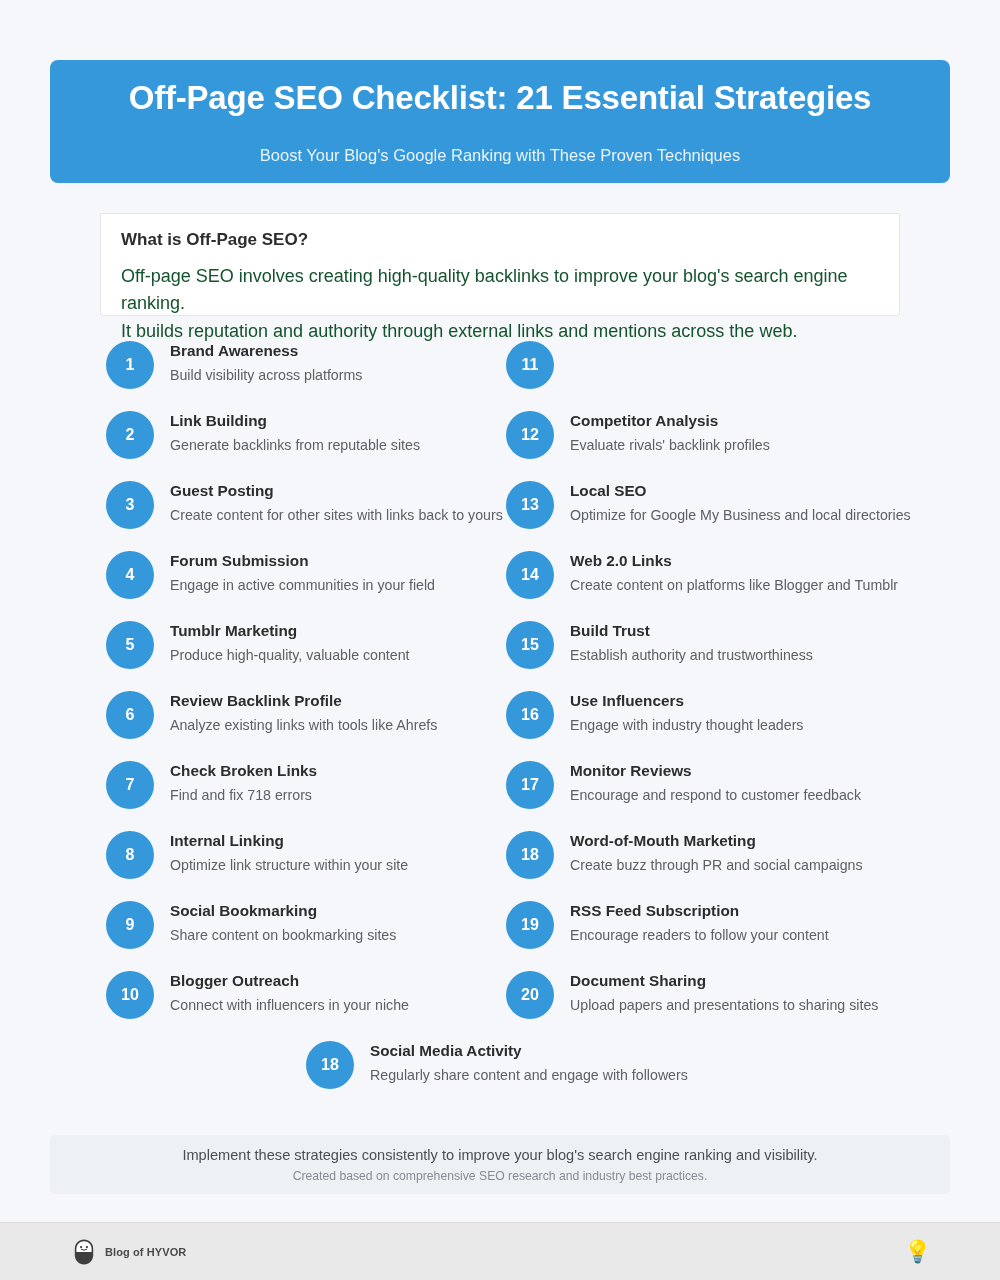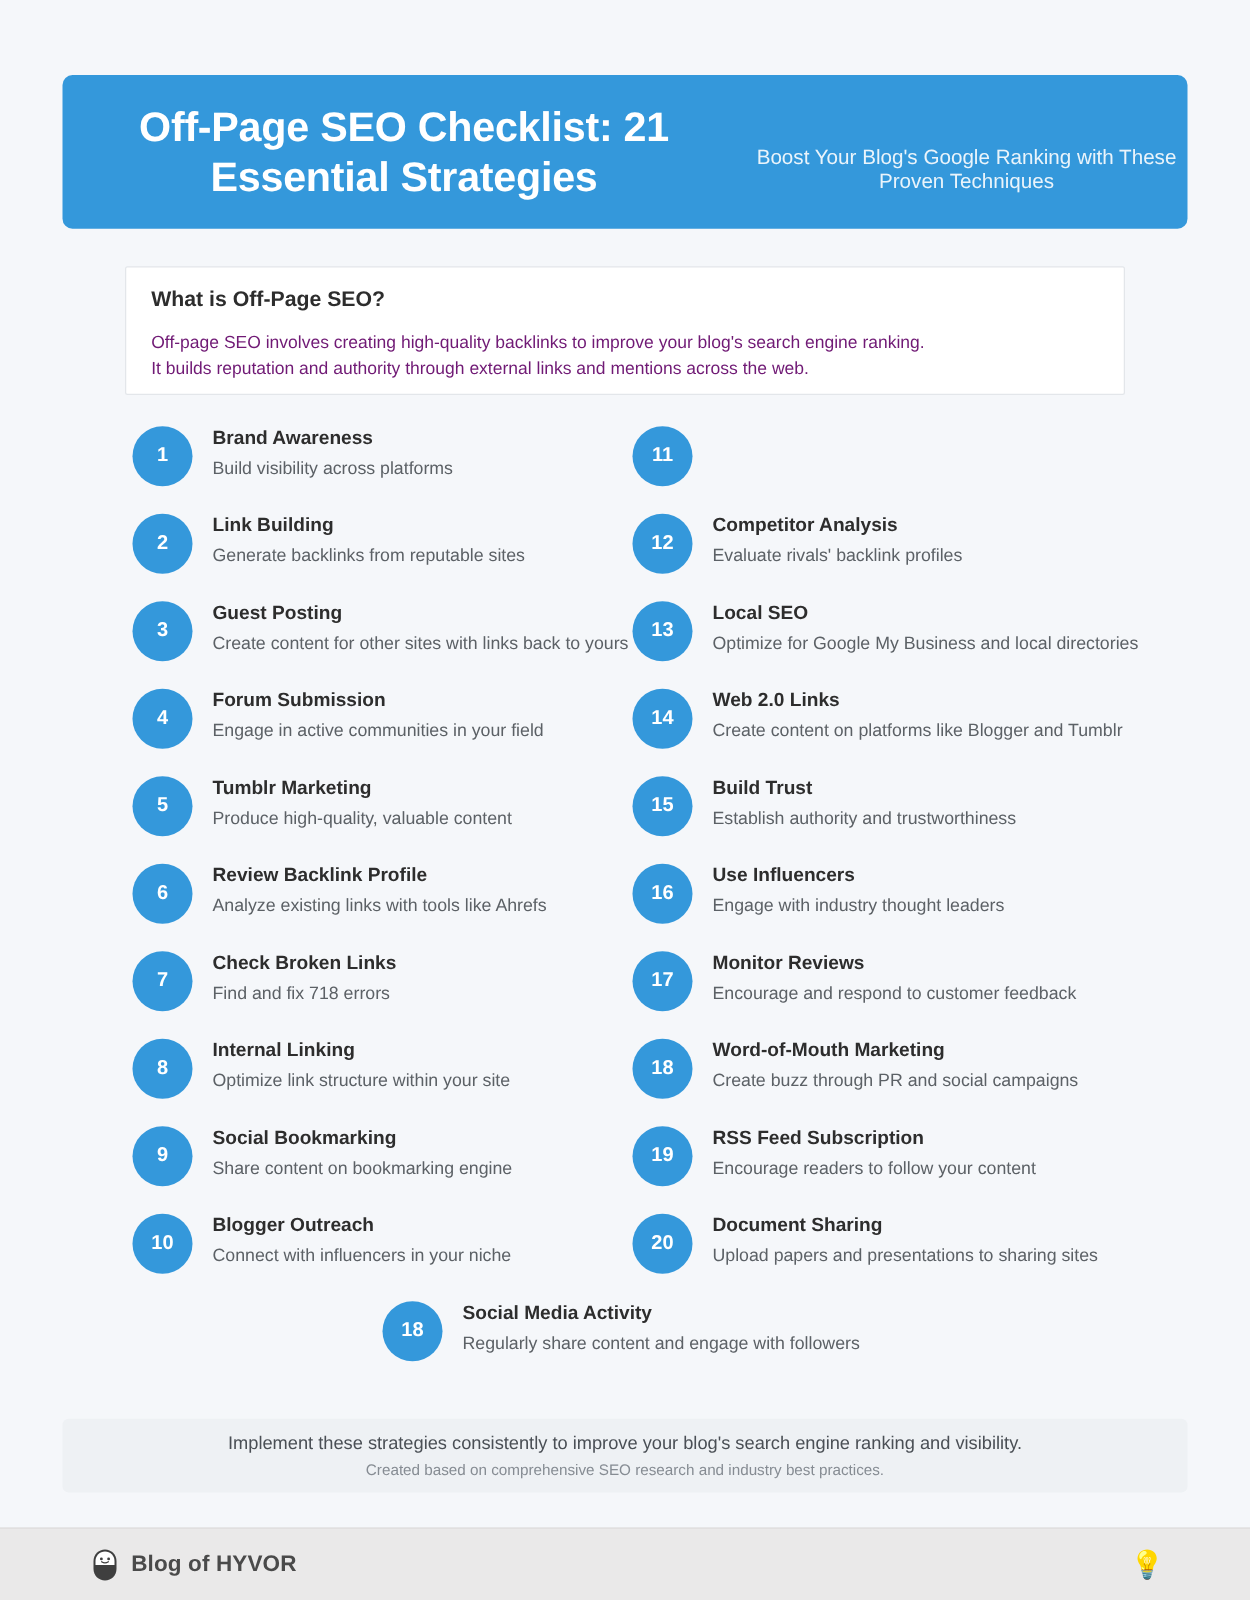--- a/index.html
+++ b/index.html
@@ -21,21 +21,21 @@
   
   .header {
     position: absolute;
     left: 50px;
     top: 60px;
     width: 900px;
     height: 123px;
     background: #3498db;
     border-radius: 8px;
     display: flex;
-    flex-direction: row;
+    flex-direction: column;
     align-items: center;
     justify-content: center;
   }
   .header-title {
     font-size: 33px;
     font-weight: bold;
     color: #ffffff;
     letter-spacing: -0.2px;
     line-height: 1.2;
     text-align: center;
@@ -60,22 +60,22 @@
     border-radius: 2px;
     padding: 16px 20px 0 20px;
   }
   .infobox-title {
     font-size: 17px;
     font-weight: bold;
     color: #2d2d2d;
     margin-bottom: 13px;
   }
   .infobox-line {
-    font-size: 14px;
-    color: #701a75;
+    font-size: 18px;
+    color: #14532d;
     line-height: 1.52;
   }
 
   
   .checklist {
     position: absolute;
     left: 0;
     top: 341px;
     width: 1000px;
   }
@@ -177,21 +177,21 @@
   .brand-left {
     position: absolute;
     left: 74px;
     top: 50%;
     transform: translateY(-50%);
     display: flex;
     align-items: center;
     gap: 11px;
   }
   .brand-label {
-    font-size: 18px;
+    font-size: 11px;
     font-weight: bold;
     color: #4a4a4a;
     letter-spacing: 0.1px;
   }
   .hyvor-icon { display: block; }
   .bulb-icon {
     position: absolute;
     right: 68px;
     top: 50%;
     transform: translateY(-50%);
@@ -270,21 +270,21 @@
         <div class="badge">8</div>
         <div class="item-text">
           <div class="item-title">Internal Linking</div>
           <div class="item-desc">Optimize link structure within your site</div>
         </div>
       </div>
       <div class="item">
         <div class="badge">9</div>
         <div class="item-text">
           <div class="item-title">Social Bookmarking</div>
-          <div class="item-desc">Share content on bookmarking engine</div>
+          <div class="item-desc">Share content on bookmarking sites</div>
         </div>
       </div>
       <div class="item">
         <div class="badge">10</div>
         <div class="item-text">
           <div class="item-title">Blogger Outreach</div>
           <div class="item-desc">Connect with influencers in your niche</div>
         </div>
       </div>
     </div>

